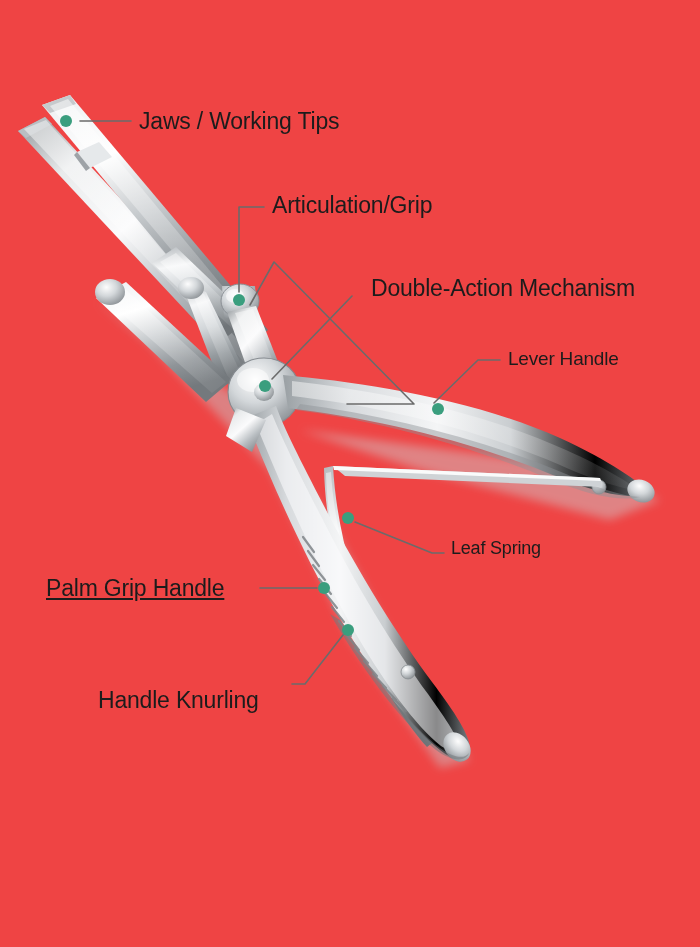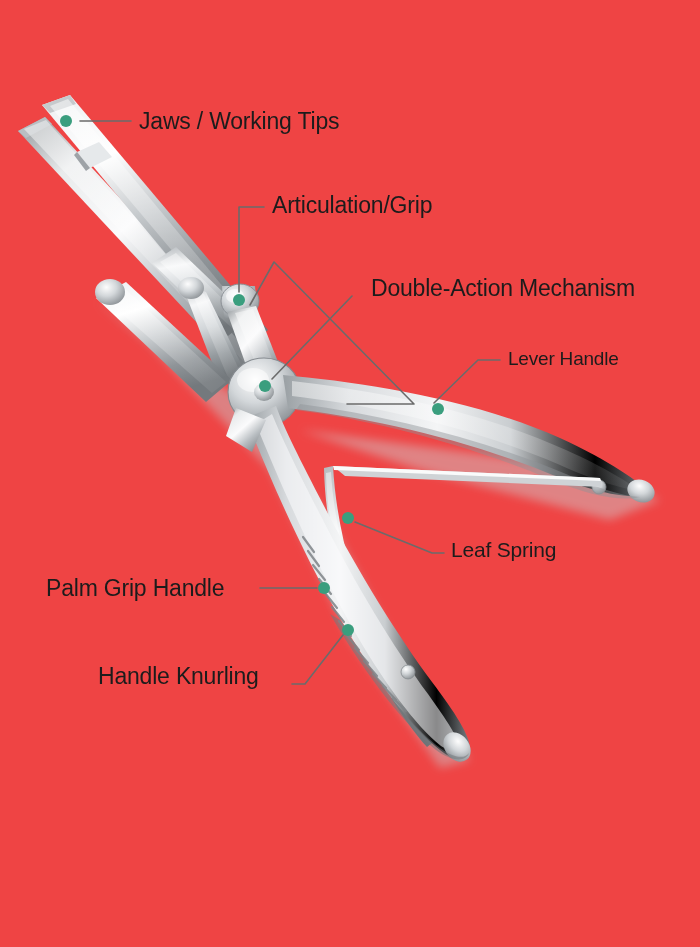--- a/index.html
+++ b/index.html
@@ -247,18 +247,18 @@
         <circle cx="324" cy="588" r="6" fill="#3a9e7e"></circle>
         <circle cx="348" cy="630" r="6" fill="#3a9e7e"></circle>
       </g>
   </svg>
 
   <div id="label-layer">
       <div class="callout-label" style="left: 139px; top: 110px; color: rgb(28, 28, 28); font-size: 23px;">Jaws / Working Tips</div>
       <div class="callout-label" style="left: 272px; top: 194px; color: rgb(28, 28, 28); font-size: 23px;">Articulation/Grip</div>
       <div class="callout-label" style="left: 355px; top: 277px; color: rgb(28, 28, 28); font-size: 23px; margin-left: 16px;">Double-Action Mechanism</div>
       <div class="callout-label" style="left: 508px; top: 349px; color: rgb(28, 28, 28); font-size: 19px;">Lever Handle</div>
-      <div class="callout-label" style="left: 451px; top: 539px; color: rgb(28, 28, 28); font-size: 21px;">Leaf Spring</div>
-      <div class="callout-label" style="left: 46px; top: 577px; color: rgb(28, 28, 28); font-size: 23px;">Palm Grip Handle</div>
-      <div class="callout-label" style="left: 98px; top: 665px; color: rgb(28, 28, 28); font-size: 23px;">Handle Knurling</div>
+      <div class="callout-label" style="left: 451px; top: 539px; color: rgb(28, 28, 28); font-size: 18px;">Leaf Spring</div>
+      <div class="callout-label" style="left: 46px; top: 577px; color: rgb(28, 28, 28); font-size: 23px; text-decoration: underline;">Palm Grip Handle</div>
+      <div class="callout-label" style="left: 98px; top: 689px; color: rgb(28, 28, 28); font-size: 23px;">Handle Knurling</div>
     </div>
 
 </div>
 
 </body></html>

